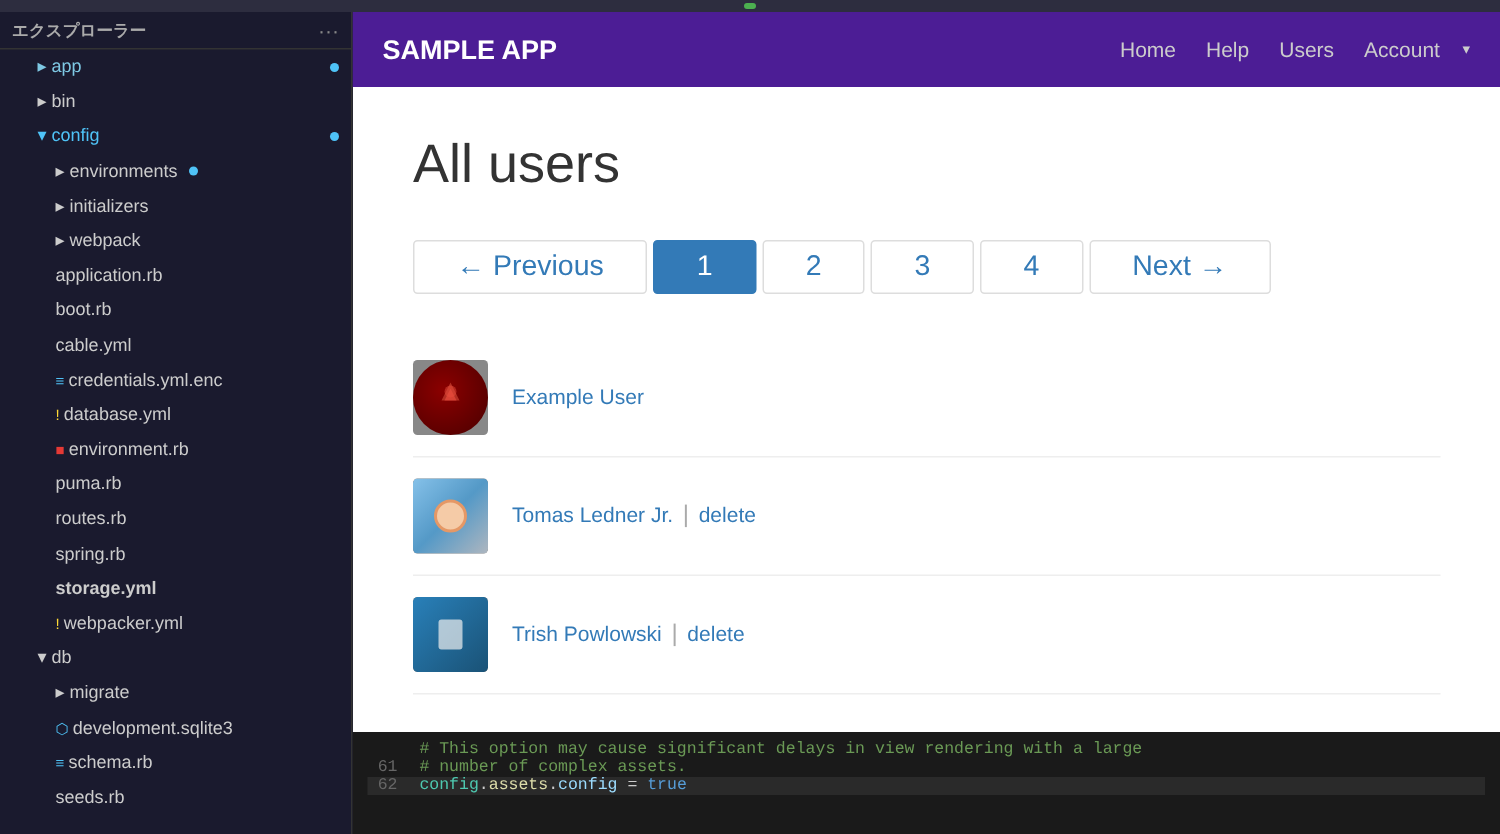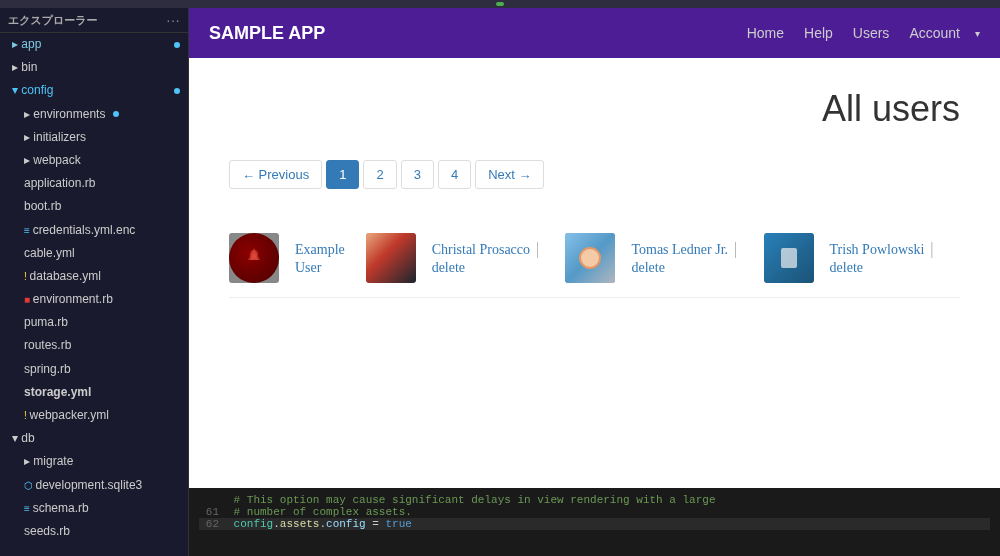--- a/index.html
+++ b/index.html
@@ -21,21 +21,21 @@
 
     
     .main-layout {
       display: flex;
       flex: 1;
       overflow: hidden;
     }
 
     
     .sidebar {
-      width: 189px;
+      width: 235px;
       background: #1a1a2e;
       color: #ccc;
       font-size: 12px;
       overflow: hidden;
       flex-shrink: 0;
       border-right: 1px solid #333;
     }
     .sidebar-header {
       display: flex;
       align-items: center;
@@ -52,20 +52,21 @@
       padding: 0;
     }
     .sidebar-item {
       padding: 2px 8px 2px 12px;
       cursor: pointer;
       white-space: nowrap;
       overflow: hidden;
       text-overflow: ellipsis;
       line-height: 1.6;
       position: relative;
+      margin-left: 13px;
     }
     .sidebar-item.active { color: #7ec8e3; }
     .sidebar-item.active-blue { color: #4fc3f7; }
     .sidebar-item.has-dot::after {
       content: '';
       width: 6px; height: 6px;
       border-radius: 50%;
       background: #4fc3f7;
       position: absolute;
       right: 8px;
@@ -119,47 +120,47 @@
     .navbar-chevron { font-size: 10px; }
 
     
     .main-content {
       background: white;
       flex: 1;
       overflow-y: auto;
       padding: 30px 40px;
     }
     .page-title {
-      text-align: right;
+      text-align: left;
       font-size: 36px;
       font-weight: 300;
       color: #333;
       margin-bottom: 30px;
     }
     .pagination {
       display: flex;
       align-items: center;
       gap: 4px;
       margin-bottom: 30px;
     }
     .page-btn {
-      padding: 6px 12px;
+      padding: 6px 28px;
       border: 1px solid #ddd;
       background: white;
       color: #337ab7;
       cursor: pointer;
-      font-size: 13px;
+      font-size: 19px;
       border-radius: 3px;
     }
     .page-btn.active {
       background: #337ab7;
       color: white;
       border-color: #337ab7;
     }
-    .user-list { display: flex; flex-direction: row; font-family: Liberation Serif, serif; }
+    .user-list { display: flex; flex-direction: column; }
     .user-row {
       display: flex;
       align-items: center;
       gap: 16px;
       padding: 14px 0;
       border-bottom: 1px solid #eee;
     }
     .user-avatar {
       width: 50px;
       height: 50px;
@@ -230,24 +231,24 @@
       <div class="sidebar-item">
         <span style="margin-left:12px;">▸ webpack</span>
       </div>
       <div class="sidebar-item">
         <span style="margin-left:12px;">application.rb</span>
       </div>
       <div class="sidebar-item">
         <span style="margin-left:12px;">boot.rb</span>
       </div>
       <div class="sidebar-item">
+        <span style="margin-left:12px;">cable.yml</span>
+      </div>
+      <div class="sidebar-item">
         <span style="margin-left:12px;"><span style="color:#4fc3f7;font-size:10px;">≡ </span>credentials.yml.enc</span>
-      </div>
-      <div class="sidebar-item">
-        <span style="margin-left:12px;">cable.yml</span>
       </div>
       <div class="sidebar-item">
         <span style="margin-left:12px;"><span style="color:#fdd835;font-size:10px;">! </span>database.yml</span>
       </div>
       <div class="sidebar-item">
         <span style="margin-left:12px;"><span style="color:#e53935;font-size:10px;">■ </span>environment.rb</span>
       </div>
       <div class="sidebar-item">
         <span style="margin-left:12px;">puma.rb</span>
       </div>
@@ -319,30 +320,20 @@
                 <path d="M14 8 L18 16 L10 16 Z" fill="#e74c3c" opacity="0.7"></path>
                 <circle cx="14" cy="10" r="4" fill="#e74c3c" opacity="0.5"></circle>
               </svg>
             </div>
           </div>
           <div>
             <a class="user-name">Example User</a>
           </div>
         </div>
 
-        <div class="user-row">
-          <div class="user-avatar">
-            <div style="width:50px;height:50px;background:linear-gradient(135deg,#e8a87c 0%,#c0392b 40%,#1a252f 100%);border-radius:3px;"></div>
-          </div>
-          <div>
-            <a class="user-name">Christal Prosacco</a>
-            <span class="separator"> | </span>
-            <a class="user-actions">delete</a>
-          </div>
-        </div>
 
         <div class="user-row">
           <div class="user-avatar">
             <div style="width:50px;height:50px;background:linear-gradient(135deg,#85c1e9 0%,#5499c7 50%,#aeb6bf 100%);border-radius:3px;display:flex;align-items:center;justify-content:center;">
               <div style="width:22px;height:22px;border-radius:50%;background:#f5cba7;border:2px solid #e59866;"></div>
             </div>
           </div>
           <div>
             <a class="user-name">Tomas Ledner Jr.</a>
             <span class="separator"> | </span>

